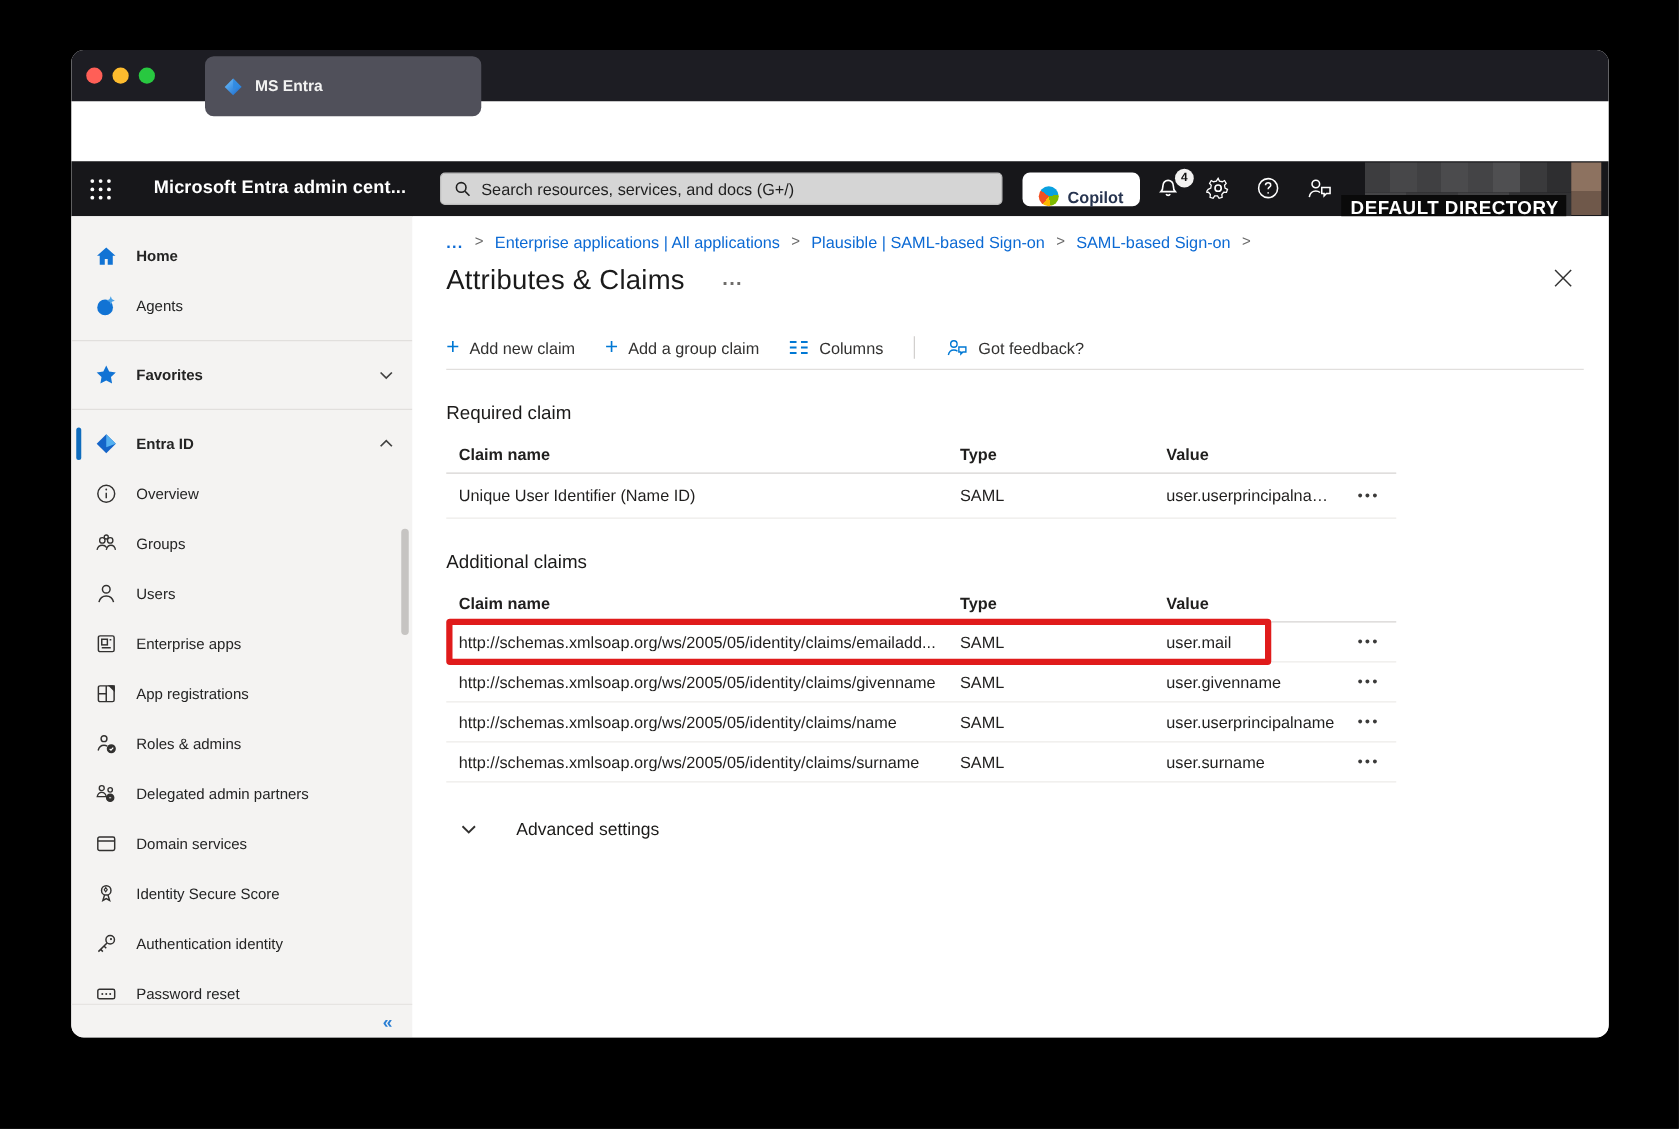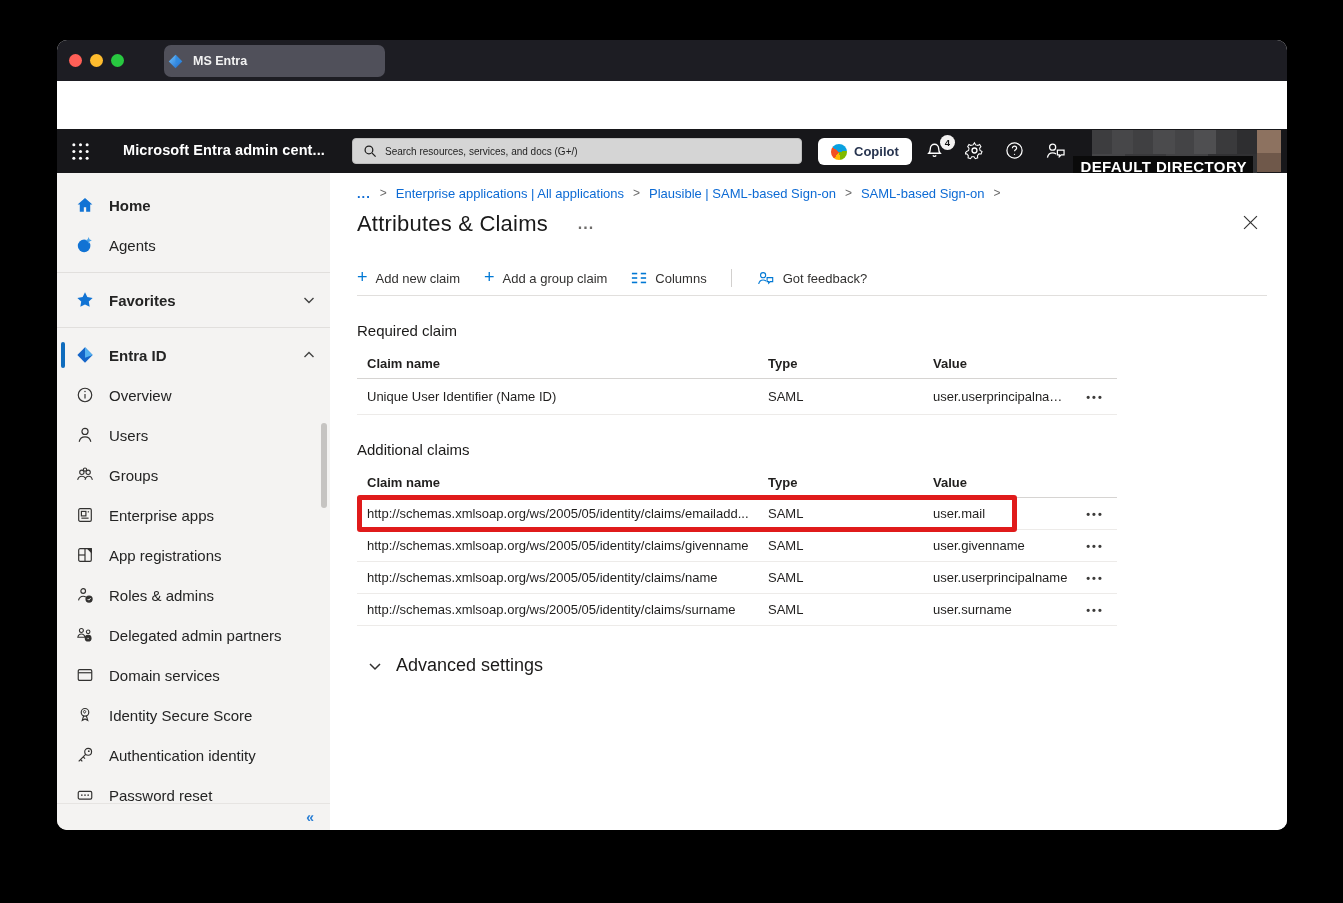--- a/index.html
+++ b/index.html
@@ -8,33 +8,33 @@
 
   .window { position:absolute; left:57px; top:40px; width:1230px; height:790px;
     border-radius:10px; overflow:hidden; background:#fff; display:flex; flex-direction:column; }
 
   
   .titlebar { height:41px; background:#1d1d23; position:relative; flex:0 0 41px; }
   .tl { position:absolute; top:14px; width:13px; height:13px; border-radius:50%; }
   .tl.red { left:12px; background:#ff5f57; }
   .tl.yellow { left:33px; background:#febc2e; }
   .tl.green { left:54px; background:#28c840; }
-  .tab { position:absolute; left:107px; top:5px; width:221px; height:32px; background:#50505a;
-    border-radius:7px; display:flex; align-items:center; padding-left:2px; gap:9px; }
+  .tab { position:absolute; left:107px; top:5px; width:221px; height:48px; background:#50505a;
+    border-radius:7px; display:flex; align-items:center; padding-left:13px; gap:9px; }
   .tab-label { color:#f2f2f2; font-size:12.5px; font-weight:700; }
 
   
   .appbar { height:44px; background:#17171a; position:relative; flex:0 0 44px;margin-top:48px; }
   .waffle { position:absolute; left:14px; top:13px; width:19px; height:19px; cursor:pointer; }
   .appbar-title { position:absolute; left:66px; top:13px; color:#fff; font-size:14.5px; font-weight:700; letter-spacing:.1px; }
   .searchbox { position:absolute; left:295px; top:9px; width:450px; height:26px; background:#d5d5d5;
     border-radius:4px; display:flex; align-items:center; padding-left:10px; gap:8px; border:1px solid #bdbdbd; }
-  .searchbox span.ph { color:#1f1f1f; font-size:10px; }
+  .searchbox span.ph { color:#1f1f1f; font-size:13px; }
   .copilot { position:absolute; left:761px; top:9px; height:27px; background:#fff; border-radius:6px;
-    display:flex; align-items:center; gap:7px; padding:0 13px; cursor:pointer; }
+    display:flex; align-items:flex-end; gap:7px; padding:0 13px; cursor:pointer; }
   .copilot-logo { width:16px; height:16px; border-radius:50%;
     background:conic-gradient(#0aa1e0 0 22%, #7fba00 22% 47%, #ffb900 47% 60%, #f25022 60% 85%, #0aa1e0 85%); }
   .copilot-label { font-size:13px; font-weight:700; color:#27344f; }
   .hicon { position:absolute; top:12px; width:20px; height:20px; color:#fff; cursor:pointer; }
   .bell-wrap { position:absolute; left:868px; top:10px; width:26px; height:24px; cursor:pointer; }
   .badge { position:absolute; right:-4px; top:-4px; min-width:15px; height:15px; border-radius:50%;
     background:#f3f2f1; color:#111; font-size:9.5px; font-weight:700; display:flex; align-items:center; justify-content:center; }
   .acct { position:absolute; right:30px; top:1px; width:165px; height:43px; }
   .acct .r1 { height:24px;
     background:linear-gradient(90deg,#3d3d3f 0 12%,#474749 12% 25%,#404042 25% 37%,#4b4b4d 37% 50%,#444446 50% 62%,#4f4f51 62% 75%,#3a3a3c 75% 88%,#2e2e30 88%); }
@@ -47,21 +47,21 @@
 
   
   .content { flex:1; display:flex; min-height:0; }
 
   
   .sidebar { width:273px; background:#f4f3f2; position:relative; padding-top:12px; flex:0 0 273px;
     display:flex; flex-direction:column; }
   .side-scroll { flex:1; overflow:hidden; }
   .side-item { height:40px; display:flex; align-items:center; padding:0 14px 0 19px; gap:15px;
     cursor:pointer; position:relative; color:#242424; }
-  .side-item .lbl { font-size:15px; flex:1; white-space:nowrap; }
+  .side-item .lbl { font-size:12px; flex:1; white-space:nowrap; }
   .side-item.strong .lbl { font-weight:700; }
   .side-item .accent { position:absolute; left:4px; top:7px; width:4px; height:26px; background:#0f6cbd; border-radius:2px; }
   .side-divider { border-top:1px solid #e1dfdd; margin:7px 0; }
   .icn { width:18px; height:18px; flex:0 0 18px; display:flex; align-items:center; justify-content:center; }
   .chev { width:14px; height:14px; color:#424242; }
   .side-scrollbar { position:absolute; right:3px; top:250px; width:6px; height:85px; background:#c6c4c2; border-radius:3px; cursor:pointer; }
   .side-footer { flex:0 0 27px; border-top:1px solid #e6e4e2; display:flex; align-items:center;
     justify-content:flex-end; padding-right:16px; }
   .collapse-btn { color:#2b7fd4; font-size:14px; font-weight:700; cursor:pointer; }
 
@@ -88,22 +88,22 @@
     height:32px; border-bottom:1px solid #edebe9; font-size:13px; color:#201f1e; position:relative; }
   .t-row.head { font-weight:700; color:#201f1e; border-bottom:1px solid #d6d4d2; height:31px; }
   .t-row.tall { height:36px; }
   .cell1 { padding-left:10px; white-space:nowrap; overflow:hidden; text-overflow:ellipsis; }
   .cellv { white-space:nowrap; overflow:hidden; text-overflow:ellipsis; }
   .kebab { justify-self:center; color:#3b3a39; font-size:11px; letter-spacing:2px; cursor:pointer;
     background:none; border:none; font-weight:700; }
   .red-box { position:absolute; left:0; top:-3px; width:660px; height:37px;
     border:5px solid #e01b1b; border-radius:3px; pointer-events:none; z-index:3; }
 
-  .advanced { margin-top:29px; display:flex; align-items:center; gap:14px; cursor:pointer;
-    font-size:18px; color:#1b1a19; padding-left:11px; }
+  .advanced { margin-top:29px; display:flex; align-items:center; gap:31px; cursor:pointer;
+    font-size:14px; color:#1b1a19; padding-left:11px; }
   .advanced .chevadv { width:14px; height:14px; color:#323130; }
 
   svg { display:block; }
 </style>
 </head>
 <body>
 
 <div class="window">
 
   <div class="titlebar">
@@ -251,37 +251,37 @@
               <svg width="18" height="18" viewBox="0 0 20 20" fill="none" stroke="#323130" stroke-width="1.3">
                 <circle cx="10" cy="10" r="7.5"></circle>
                 <line x1="10" y1="9" x2="10" y2="14"></line>
                 <circle cx="10" cy="6.2" r=".8" fill="#323130" stroke="none"></circle>
               </svg>
             </span>
             <span class="lbl">Overview</span>
           </div>
           <div class="side-item">
             <span class="icn">
-              <svg width="18" height="18" viewBox="0 0 20 20" fill="none" stroke="#323130" stroke-width="1.3">
-                <circle cx="10" cy="6" r="3.4"></circle>
-                <path d="M3.5 17.5c.8-3.6 3.3-5.5 6.5-5.5s5.7 1.9 6.5 5.5"></path>
-              </svg>
-            </span>
-            <span class="lbl">Users</span>
-          </div>
-          <div class="side-item">
-            <span class="icn">
               <svg width="18" height="18" viewBox="0 0 20 20" fill="none" stroke="#323130" stroke-width="1.2">
                 <circle cx="6.5" cy="7" r="2.4"></circle>
                 <circle cx="13.5" cy="7" r="2.4"></circle>
                 <path d="M1.8 15.5c.6-2.8 2.4-4.2 4.7-4.2 1.6 0 2.9.7 3.7 1.9M10 15.5c.6-2.6 2.1-4.2 4.2-4.2 2 0 3.5 1.4 4 4.2"></path>
                 <circle cx="10" cy="4" r="1.8"></circle>
               </svg>
             </span>
             <span class="lbl">Groups</span>
+          </div>
+          <div class="side-item">
+            <span class="icn">
+              <svg width="18" height="18" viewBox="0 0 20 20" fill="none" stroke="#323130" stroke-width="1.3">
+                <circle cx="10" cy="6" r="3.4"></circle>
+                <path d="M3.5 17.5c.8-3.6 3.3-5.5 6.5-5.5s5.7 1.9 6.5 5.5"></path>
+              </svg>
+            </span>
+            <span class="lbl">Users</span>
           </div>
           <div class="side-item">
             <span class="icn">
               <svg width="18" height="18" viewBox="0 0 20 20" fill="none" stroke="#323130" stroke-width="1.3">
                 <rect x="3" y="3" width="14" height="14" rx="1.5"></rect>
                 <rect x="6" y="6" width="5" height="5"></rect>
                 <line x1="13" y1="6.5" x2="14.5" y2="6.5"></line>
                 <line x1="6" y1="13.5" x2="14" y2="13.5"></line>
               </svg>
             </span>

